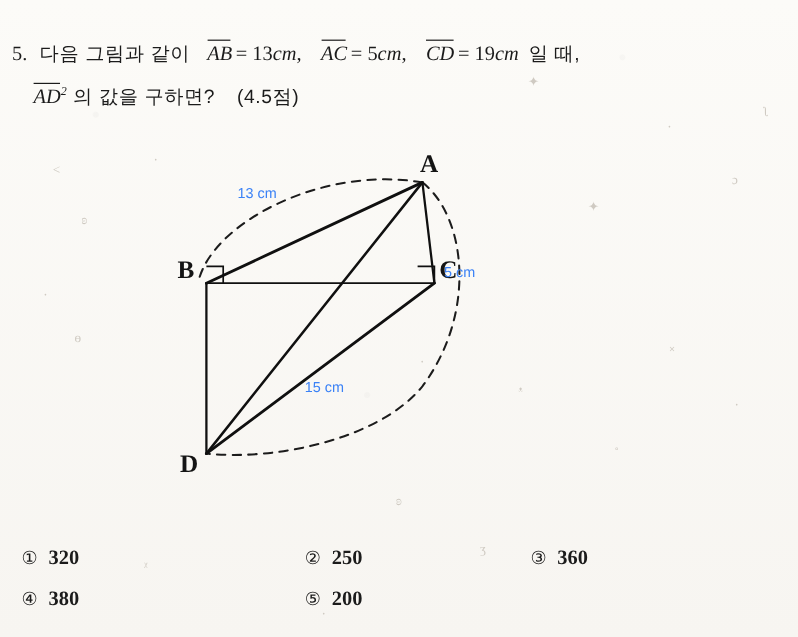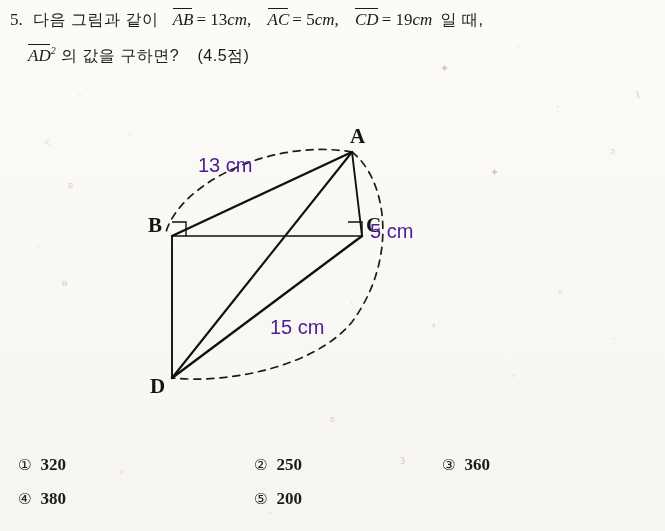--- a/index.html
+++ b/index.html
@@ -41,20 +41,21 @@
   #q-line2 { left: 28px; top: 44px; font-size: 17px; }
 
   .kr { font-family: "Liberation Sans", sans-serif; font-size: 16px; letter-spacing: 0.5px; }
   .num { font-family: "Liberation Serif", serif; }
   .mathvar {
     font-family: "Liberation Serif", serif;
     font-style: italic;
     position: relative;
     display: inline-block;
     padding-top: 2px;
+    margin-top: 25px;
   }
   .mathvar::before {
     content: "";
     position: absolute;
     left: 0; right: 1px; top: 0px;
     border-top: 1.3px solid #1b1b1b;
   }
   .sup {
     font-size: 10px;
     vertical-align: super;
@@ -73,22 +74,22 @@
   .fig-label {
     position: absolute;
     font-family: "Liberation Serif", serif;
     font-weight: 700;
     font-size: 21px;
     color: #141414;
   }
   .len-label {
     position: absolute;
     font-family: "Liberation Sans", sans-serif;
-    font-size: 20px;
-    color: #4c1d95;
+    font-size: 12px;
+    color: #3b82f6;
   }
 
   
   #answers {
     position: absolute;
     left: 18px;
     top: 455px;
     width: 640px;
     font-size: 16px;
   }
@@ -177,21 +178,21 @@
     </g>
   </svg>
 
   <div class="fig-label" style="left:230px; top:14px;">A</div>
   <div class="fig-label" style="left:28px; top:103px;">B</div>
   <div class="fig-label" style="left:246px; top:103px;">C</div>
   <div class="fig-label" style="left:30px; top:264px;">D</div>
 
   <div class="len-label" style="left:78px; top:44px;">13 cm</div>
   <div class="len-label" style="left:250px; top:62px;margin-top:48px;">5 cm</div>
-  <div class="len-label" style="left:150px; top:206px;">15 cm</div>
+  <div class="len-label" style="left:134px; top:206px;">15 cm</div>
 </div>
 
 <div id="answers">
   <div class="ans-row">
     <div class="ans ans-1">
       <span class="circ-num">①</span>
       <span class="ans-text">320</span>
     </div>
     <div class="ans ans-2">
       <span class="circ-num">②</span>

